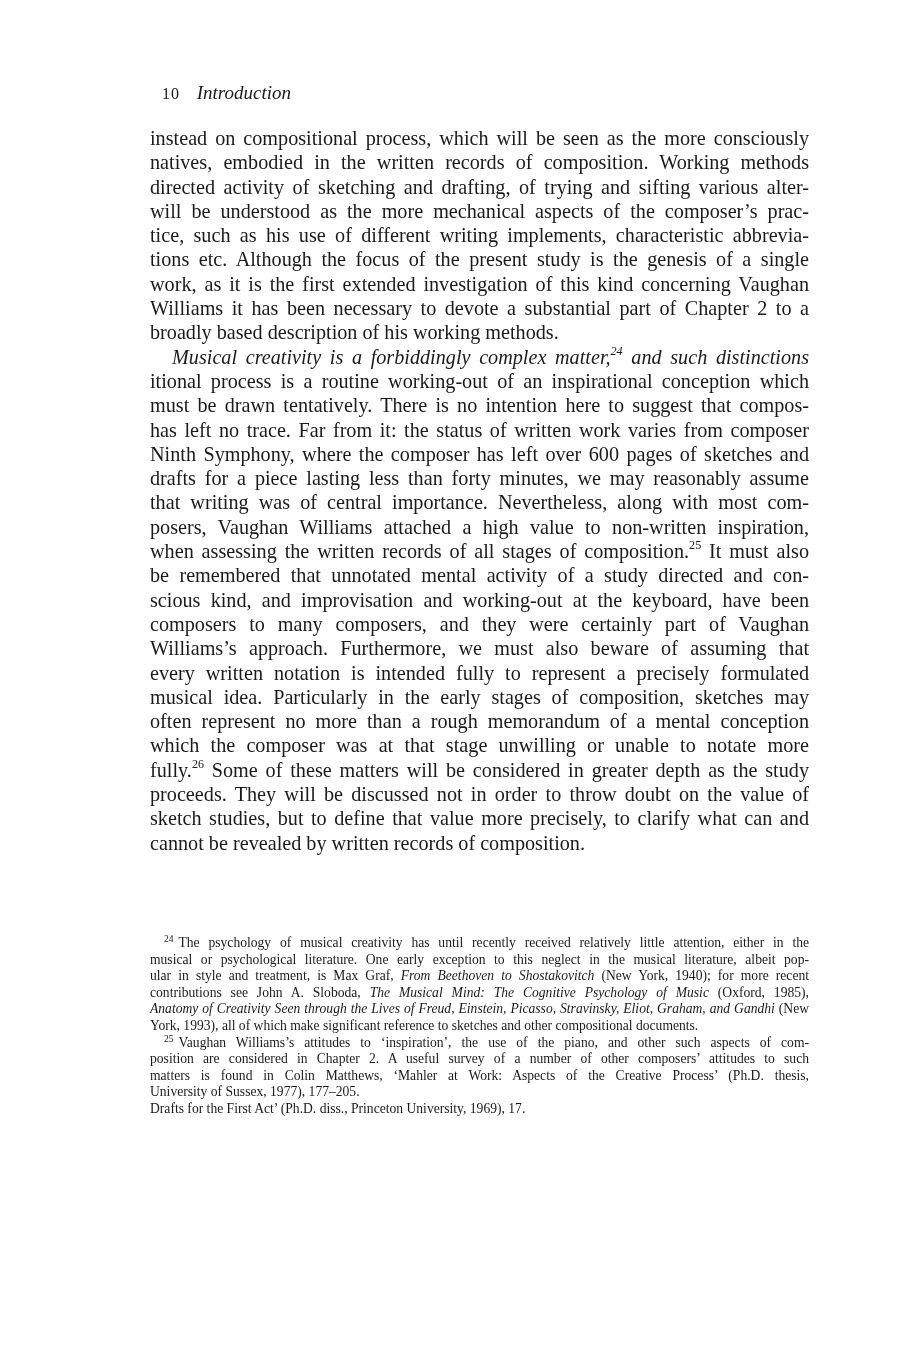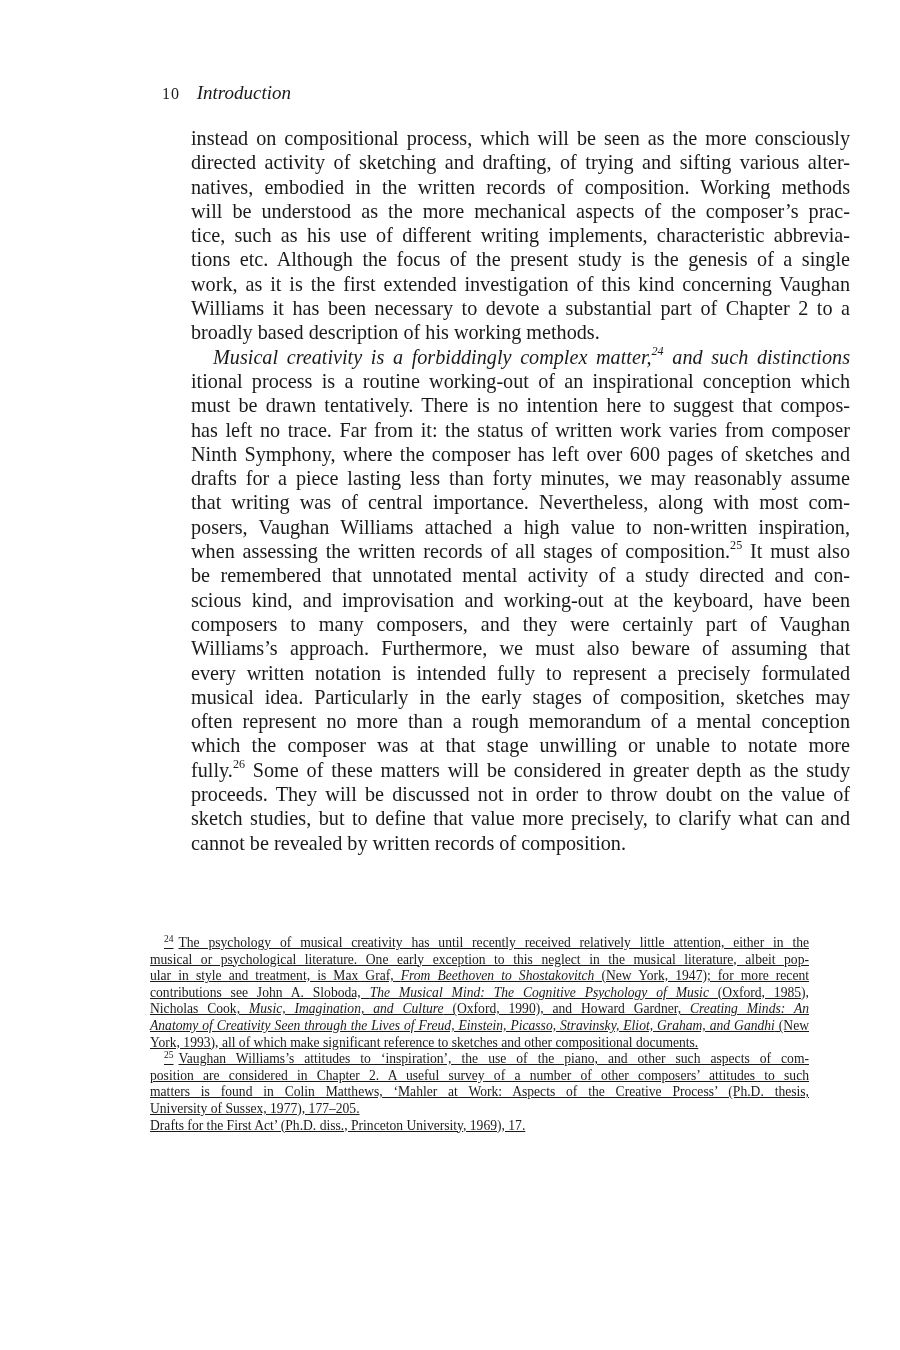--- a/index.html
+++ b/index.html
@@ -1,46 +1,46 @@
 <!DOCTYPE html>
 <html><head>
 <meta charset="utf-8">
 <style>
   html, body { margin: 0; padding: 0; background: #ffffff; }
   body { width: 900px; height: 1350px; position: relative; overflow: hidden; color: #1a1a1a; }
   .page { position: absolute; left: 150px; top: 0; width: 659px; font-family: "Liberation Serif", "DejaVu Serif", serif; }
   .running-head { position: absolute; top: 82px; left: 12px; font-size: 19px; line-height: 22px; }
   .running-head .folio { letter-spacing: 1px; margin-right: 12px; font-size: 16px; }
   .running-head .title { font-style: italic; }
-  .body-text { position: absolute; top: 126px; left: 0; width: 659px; font-size: 20.2px; line-height: 24.3px; margin-left: 41px; }
+  .body-text { position: absolute; top: 126px; left: 0; width: 659px; font-size: 20.2px; line-height: 24.3px; }
   .line { display: block; text-align: justify; text-align-last: justify; white-space: nowrap; height: 24.3px; }
   .line.last { text-align-last: left; }
   .line.indent { padding-left: 22px; font-style: italic; }
   sup { font-size: 0.6em; line-height: 0; vertical-align: 0.75em; }
-  .footnotes { position: absolute; top: 935px; left: 0; width: 659px; font-size: 13.6px; line-height: 16.6px; text-decoration: underline; }
+  .footnotes { position: absolute; top: 935px; left: 0; width: 659px; font-size: 13.6px; line-height: 16.6px; }
   .fline { display: block; text-align: justify; text-align-last: justify; white-space: nowrap; height: 16.6px; }
   .fline.last { text-align-last: left; }
   .fline.indent { padding-left: 14px; }
   .fn-num { font-size: 0.7em; vertical-align: 0.5em; line-height: 0; margin-right: 5px; }
   i { font-style: italic; }
 </style>
 </head>
 <body>
 
 <div class="page">
 
   <div class="running-head">
     <span class="folio">10</span>
     <span class="title">Introduction</span>
   </div>
 
   <div class="body-text">
     <span class="line">instead on compositional process, which will be seen as the more consciously</span>
+    <span class="line">natives, embodied in the written records of composition. Working methods</span>
     <span class="line">directed activity of sketching and drafting, of trying and sifting various alter-</span>
-    <span class="line">natives, embodied in the written records of composition. Working methods</span>
     <span class="line">will be understood as the more mechanical aspects of the composer’s prac-</span>
     <span class="line">tice, such as his use of different writing implements, characteristic abbrevia-</span>
     <span class="line">tions etc. Although the focus of the present study is the genesis of a single</span>
     <span class="line">work, as it is the first extended investigation of this kind concerning Vaughan</span>
     <span class="line">Williams it has been necessary to devote a substantial part of Chapter 2 to a</span>
     <span class="line last">broadly based description of his working methods.</span>
     <span class="line indent"><span>Musical creativity is a forbiddingly complex matter,</span><sup>24</sup><span> and such distinctions</span></span>
     <span class="line">itional process is a routine working-out of an inspirational conception which</span>
     <span class="line">must be drawn tentatively. There is no intention here to suggest that compos-</span>
     <span class="line">has left no trace. Far from it: the status of written work varies from composer</span>
@@ -60,23 +60,22 @@
     <span class="line"><span>fully.</span><sup>26</sup><span> Some of these matters will be considered in greater depth as the study</span></span>
     <span class="line">proceeds. They will be discussed not in order to throw doubt on the value of</span>
     <span class="line">sketch studies, but to define that value more precisely, to clarify what can and</span>
     <span class="line last">cannot be revealed by written records of composition.</span>
   </div>
 
   <div class="footnotes">
 
     <span class="fline indent"><span class="fn-num">24</span><span>The psychology of musical creativity has until recently received relatively little attention, either in the</span></span>
     <span class="fline">musical or psychological literature. One early exception to this neglect in the musical literature, albeit pop-</span>
-    <span class="fline"><span>ular in style and treatment, is Max Graf, </span><i>From Beethoven to Shostakovitch</i><span> (New York, 1947); for more recent</span></span>
+    <span class="fline"><span>ular in style and treatment, is Max Graf, </span><i>From Beethoven to Shostakovitch</i><span> (New York, 1940); for more recent</span></span>
     <span class="fline"><span>contributions see John A. Sloboda, </span><i>The Musical Mind: The Cognitive Psychology of Music</i><span> (Oxford, 1985),</span></span>
-    <span class="fline"><span>Nicholas Cook, </span><i>Music, Imagination, and Culture</i><span> (Oxford, 1990), and Howard Gardner, </span><i>Creating Minds: An</i></span>
     <span class="fline"><i>Anatomy of Creativity Seen through the Lives of Freud, Einstein, Picasso, Stravinsky, Eliot, Graham, and Gandhi</i><span> (New</span></span>
     <span class="fline last">York, 1993), all of which make significant reference to sketches and other compositional documents.</span>
 
     <span class="fline indent"><span class="fn-num">25</span><span>Vaughan Williams’s attitudes to ‘inspiration’, the use of the piano, and other such aspects of com-</span></span>
     <span class="fline">position are considered in Chapter 2. A useful survey of a number of other composers’ attitudes to such</span>
     <span class="fline">matters is found in Colin Matthews, ‘Mahler at Work: Aspects of the Creative Process’ (Ph.D. thesis,</span>
     <span class="fline last">University of Sussex, 1977), 177–205.</span>
 
     <span class="fline last">Drafts for the First Act’ (Ph.D. diss., Princeton University, 1969), 17.</span>
   </div>

